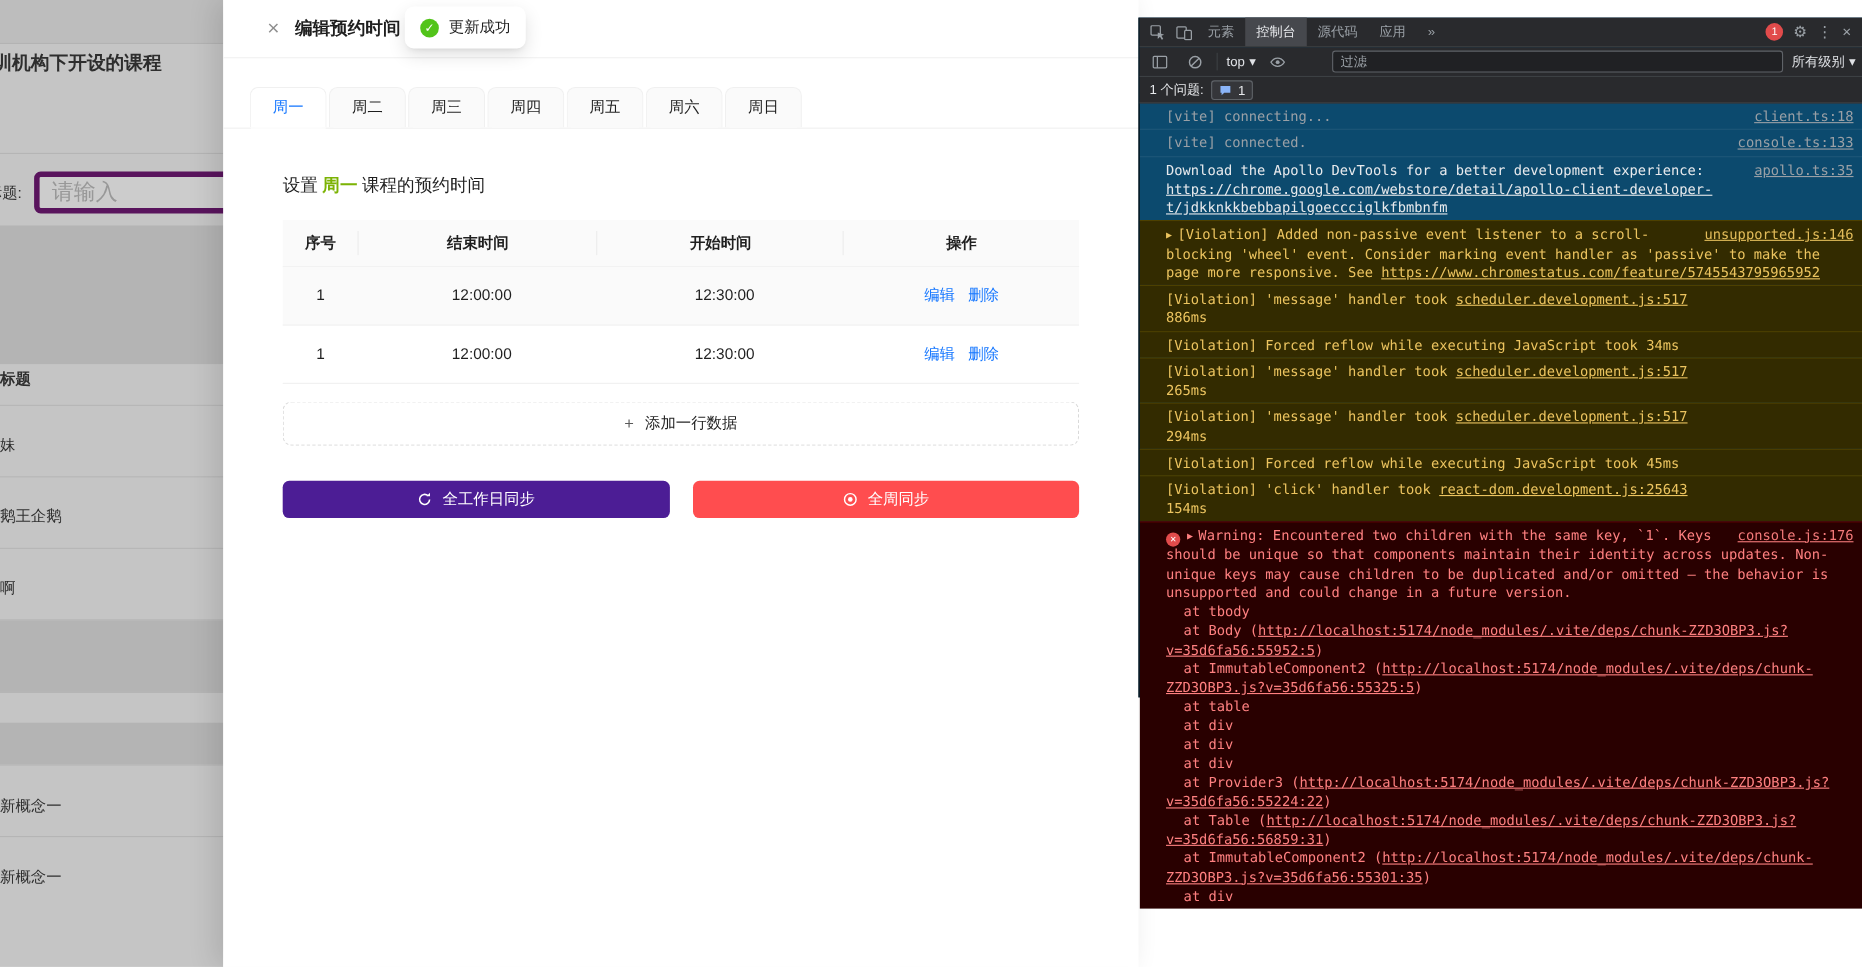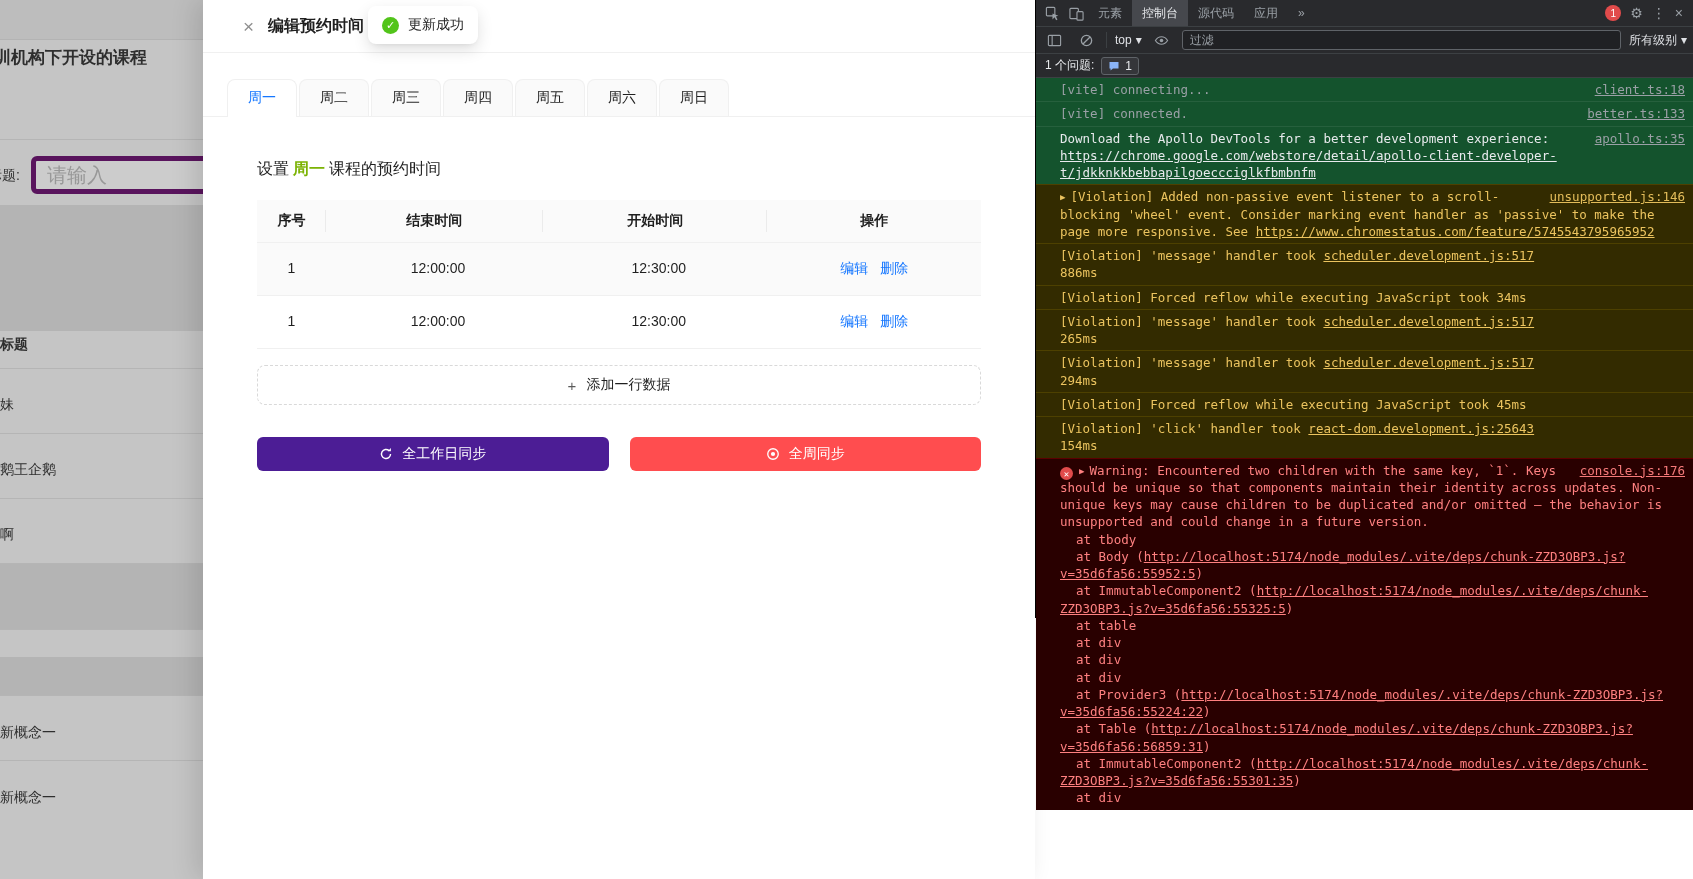--- a/index.html
+++ b/index.html
@@ -50,34 +50,34 @@
   .sync-row { margin-top:32px; display:flex; gap:21px; }
   .btn { flex:1; height:34px; border:none; border-radius:6px; color:#fff; font-size:14px; display:flex; align-items:center; justify-content:center; gap:9px; cursor:pointer; }
   .btn-blue { background:#4c1d95; }
   .btn-red { background:#ff4d4f;font-family:Liberation Mono, monospace; }
 
   
   .toast { position:absolute; left:368px; top:6px; background:#fff; border-radius:8px; padding:10px 14px; display:flex; align-items:center; gap:9px; font-size:14px; color:rgba(0,0,0,0.88); box-shadow:0 6px 16px rgba(0,0,0,0.12), 0 3px 6px -4px rgba(0,0,0,0.12); z-index:50; }
   .toast-check { width:17px; height:17px; border-radius:50%; background:#52c41a; color:#fff; font-size:11px; display:flex; align-items:center; justify-content:center; flex:0 0 auto; }
 
   
-  .devtools { position:absolute; left:1035px; top:0; width:658px; height:618px; background:#14532d; color:#e8eaed; border-left:1px solid #000; font-size:12px; }
+  .devtools { position:absolute; left:1035px; top:16px; width:658px; height:618px; background:#0c4a6e; color:#e8eaed; border-left:1px solid #000; font-size:12px; }
   .dt-tabbar { height:27px; background:#292a2d; border-bottom:1px solid #3c4043; display:flex; align-items:center; color:#9aa0a6; padding:0 4px; }
   .dt-ico { width:24px; height:100%; display:flex; align-items:center; justify-content:center; cursor:pointer; }
   .dt-ico svg { width:15px; height:15px; }
   .dt-tab { height:100%; padding:0 10px; display:flex; align-items:center; cursor:pointer; white-space:nowrap; }
   .dt-tab.active { background:#46484d; color:#e8eaed; }
   .dt-right { margin-left:auto; display:flex; align-items:center; gap:9px; padding-right:6px; }
   .err-badge { min-width:16px; height:16px; border-radius:8px; background:#e14b4b; color:#fff; font-size:10px; display:flex; align-items:center; justify-content:center; padding:0 4px; cursor:pointer; }
   .glyph-btn { cursor:pointer; color:#9aa0a6; font-size:14px; line-height:1; }
 
   .dt-toolbar { height:27px; background:#292a2d; border-bottom:1px solid #3c4043; display:flex; align-items:center; gap:8px; padding:0 6px; color:#9aa0a6; }
   .dt-sep { width:1px; height:16px; background:#3c4043; }
   .dt-drop { display:flex; align-items:center; gap:4px; color:#dfe1e5; cursor:pointer; white-space:nowrap; }
-  .dt-filter { flex:1; height:20px; background:#202124; border:1px solid #5f6368; border-radius:3px; color:#e8eaed; padding:0 7px; font-size:12px; outline:none; }
+  .dt-filter { flex:1; height:20px; background:#202124; border:1px solid #5f6368; border-radius:3px; color:#e8eaed; padding:0 7px; font-size:12px; outline:none;margin-left:29px; }
   .dt-filter::placeholder { color:#9aa0a6; }
 
   .dt-issues { height:24px; background:#292a2d; border-bottom:1px solid #3c4043; display:flex; align-items:center; gap:7px; padding:0 9px; color:#e8eaed; }
   .issue-chip { display:flex; align-items:center; gap:5px; background:#35363a; border:1px solid #5f6368; border-radius:3px; padding:1px 6px; cursor:pointer; }
   .issue-chip svg { width:12px; height:12px; }
 
   .console { font-family:"DejaVu Sans Mono", monospace; font-size:12.5px; line-height:1.38; height:801px; overflow:hidden; }
   .msg { padding:3px 8px 3px 24px; border-top:1px solid rgba(255,255,255,0.08); overflow-wrap:anywhere; }
   .msg.dim { color:#9aa0a6; }
   .msg.warn { background:#332b00; color:#ecc45f; border-top-color:#4d4000; }
@@ -266,21 +266,21 @@
     </span>
   </div>
 
   <div class="console">
 
     <div class="msg dim" style="border-top:none">
       <span class="source">client.ts:18</span><span>[vite] connecting...</span>
     </div>
 
     <div class="msg dim">
-      <span class="source">better.ts:133</span><span>[vite] connected.</span>
+      <span class="source">console.ts:133</span><span>[vite] connected.</span>
     </div>
 
     <div class="msg">
       <span class="source">apollo.ts:35</span><span>Download the Apollo DevTools for a better development experience: </span><span class="url">https://chrome.google.com/webstore/detail/apollo-client-developer-t/jdkknkkbebbapilgoeccciglkfbmbnfm</span>
     </div>
 
     <div class="msg warn">
       <span class="source">unsupported.js:146</span><span class="arrow">▶</span><span>[Violation] Added non-passive event listener to a scroll-blocking 'wheel' event. Consider marking event handler as 'passive' to make the page more responsive. See </span><span class="url">https://www.chromestatus.com/feature/5745543795965952</span>
     </div>
 

